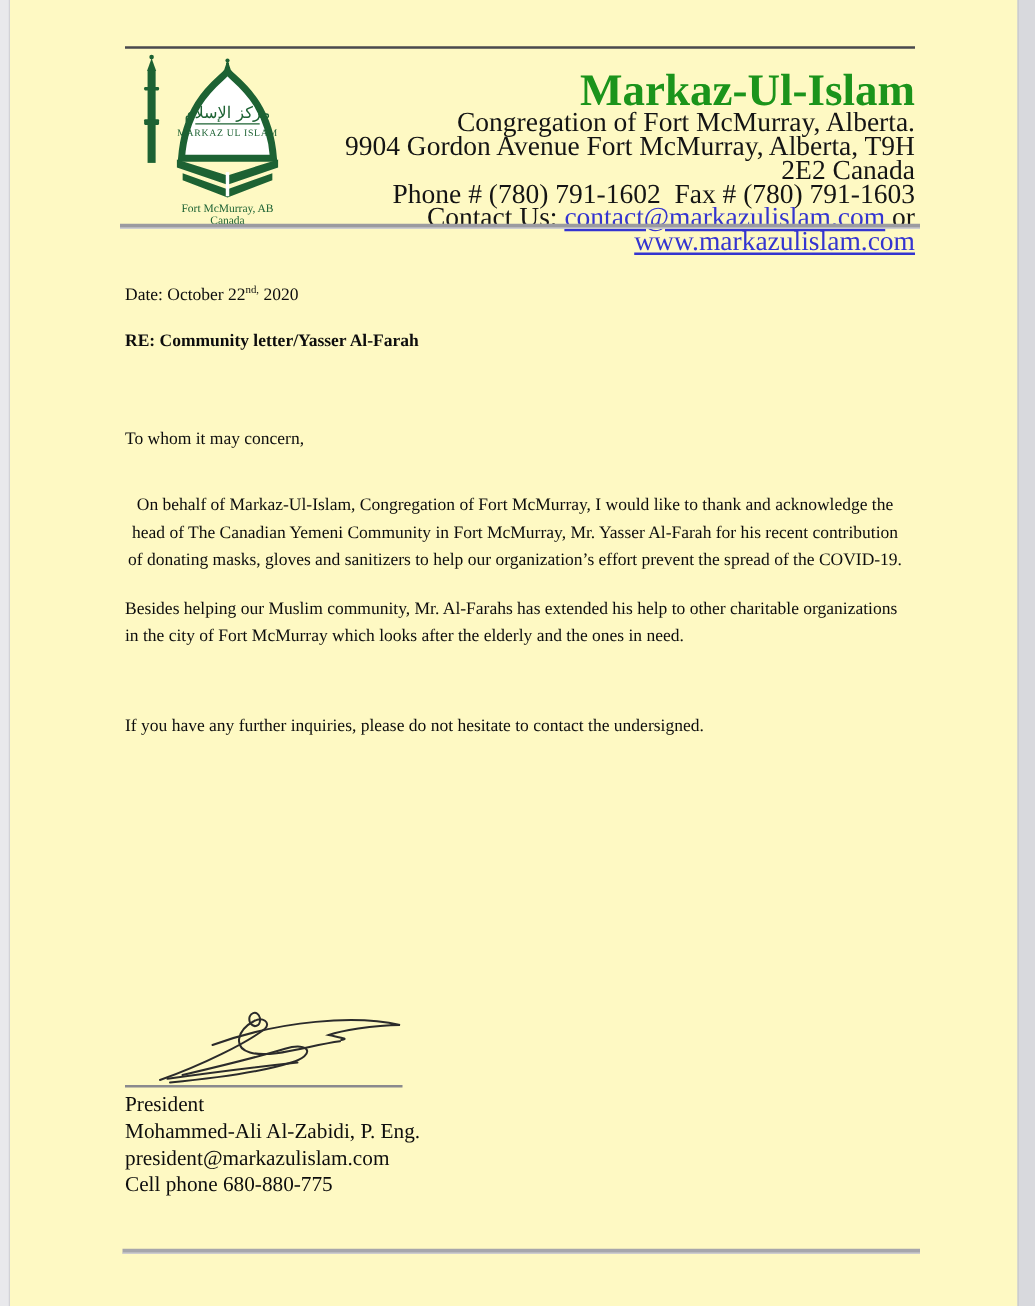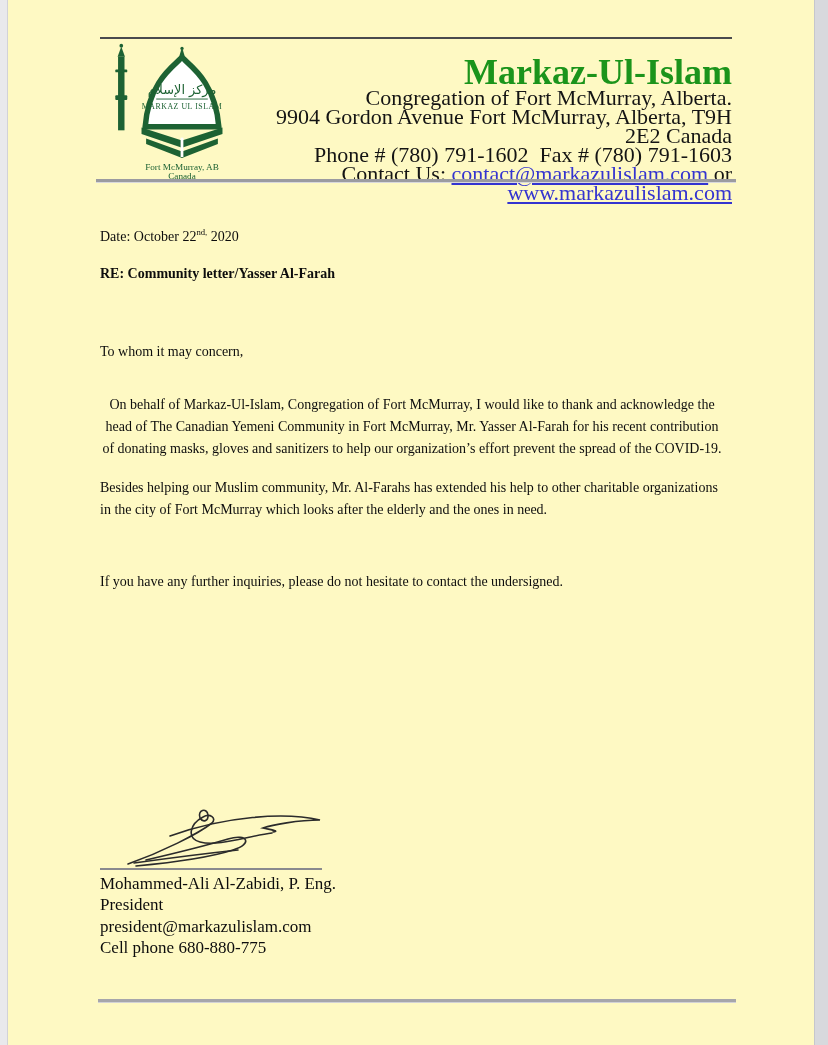--- a/index.html
+++ b/index.html
@@ -142,21 +142,21 @@
       <path d="M 8 58 C 42 46 78 28 92 17 C 97 12 90 7 83 11 C 70 18 66 32 80 36 C 98 41 128 30 152 27"></path>
       <path d="M 50 30 C 105 10 165 6 200 14 C 178 14 152 19 143 22 C 152 24 160 25 153 26"></path>
       <path d="M 26 54 C 56 47 88 39 108 33 C 128 27 133 38 113 44 C 88 52 48 57 16 60"></path>
       <path d="M 80 12 C 77 4 87 1 88 9 C 88.5 15 83 17 80 12"></path>
       <path d="M 14 57 C 50 52 90 47 118 44"></path>
     </g>
   </svg>
   <div class="sig-line"></div>
 
   <div class="signatory">
+    <p>President</p>
     <p>Mohammed-Ali Al-Zabidi, P. Eng.</p>
-    <p>President</p>
     <p>president@markazulislam.com</p>
     <p>Cell phone 680-880-775</p>
   </div>
 
   <div class="rule-footer"></div>
 
 </div>
 
 </body></html>

